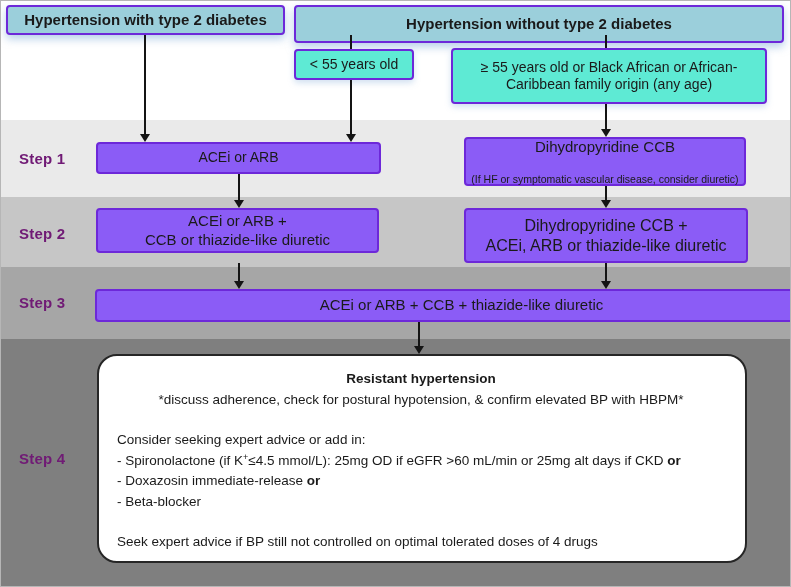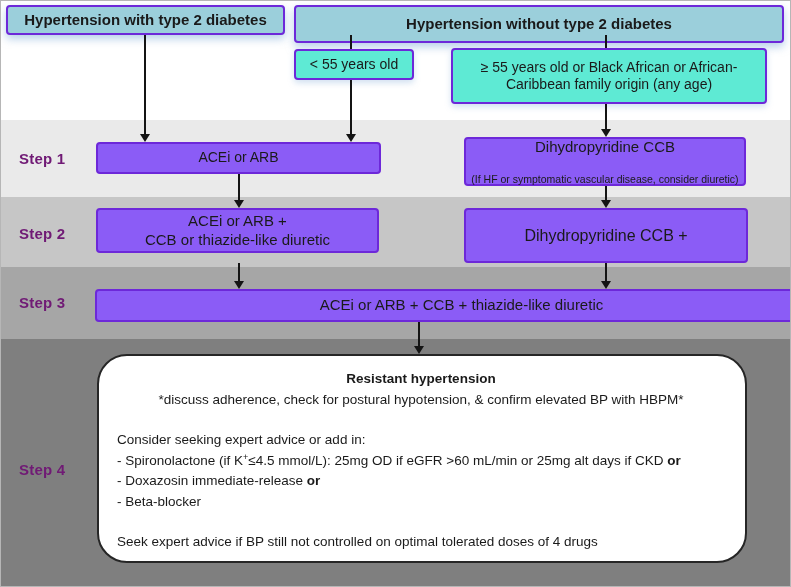--- a/index.html
+++ b/index.html
@@ -35,61 +35,62 @@
   .box .note{font-size:10.5px;line-height:1.15;margin-top:17px;}
   .box .title{font-size:15px;}
   .vl{position:absolute;width:2px;background:#141414;}
   .ah{
     position:absolute;width:0;height:0;
     border-left:5px solid transparent;border-right:5px solid transparent;
     border-top:8px solid #141414;
   }
   .big-box{
     position:absolute;left:96px;top:353px;width:650px;height:209px;
-    box-sizing:border-box;background:#fff;border:2px solid #262626;border-radius:30px;
+    box-sizing:border-box;background:#fff;border:2px solid #262626;border-radius:20px;
     padding:13px 20px 0 18px;font-size:13.5px;line-height:20.5px;text-align:left;
   }
   .big-box .c{text-align:center;}
   .big-box b{font-weight:700;margin-top:12px;}
   .big-box sup{font-size:9px;vertical-align:super;line-height:0;}
   .spacer{height:20px;}
 </style>
 </head>
 <body>
 
 <div class="canvas">
 
   <div class="band b1"></div>
   <div class="band b2"></div>
   <div class="band b3"></div>
   <div class="band b4"></div>
 
   <div class="step-label" style="top:149px;">Step 1</div>
   <div class="step-label" style="top:224px;">Step 2</div>
   <div class="step-label" style="top:293px;">Step 3</div>
-  <div class="step-label" style="top:460px;">Step 4</div>
+  <div class="step-label" style="top:449px;">Step 4</div>
 
   <div class="box teal" style="left:5px;top:4px;width:279px;height:30px;">Hypertension with type 2 diabetes</div>
   <div class="box teal" style="left:293px;top:4px;width:490px;height:38px;">Hypertension without type 2 diabetes</div>
 
   <div class="box blue" style="left:293px;top:48px;width:120px;height:31px;">&lt; 55 years old</div>
   <div class="box blue" style="left:450px;top:47px;width:316px;height:56px;padding:0 10px;">≥ 55 years old or Black African or African-Caribbean family origin (any age)</div>
 
   <div class="box white" style="left:95px;top:141px;width:285px;height:32px;">ACEi or ARB</div>
   <div class="box white" style="left:463px;top:136px;width:282px;height:49px;">
     <span class="title">Dihydropyridine CCB</span>
     <span class="note">(If HF or symptomatic vascular disease, consider diuretic)</span>
   </div>
 
   <div class="box white" style="left:95px;top:207px;width:283px;height:45px;font-size:15px;">
     <span>ACEi or ARB +</span>
     <span>CCB or thiazide-like diuretic</span>
   </div>
   <div class="box white" style="left:463px;top:207px;width:284px;height:55px;font-size:16px;">
     <span>Dihydropyridine CCB +</span>
+    <span>ACEi, ARB or thiazide-like diuretic</span>
   </div>
 
   <div class="box white" style="left:94px;top:288px;width:733px;height:33px;font-size:15px;">ACEi or ARB + CCB + thiazide-like diuretic</div>
 
   <div class="big-box">
     <div class="c" style="font-weight:700;">Resistant hypertension</div>
     <div class="c">*discuss adherence, check for postural hypotension, &amp; confirm elevated BP with HBPM*</div>
     <div class="spacer"></div>
     <div>Consider seeking expert advice or add in:</div>
     <div><span>- Spironolactone (if K</span><sup>+</sup><span>≤4.5 mmol/L): 25mg OD if eGFR &gt;60 mL/min or 25mg alt days if CKD </span><b>or</b></div>

